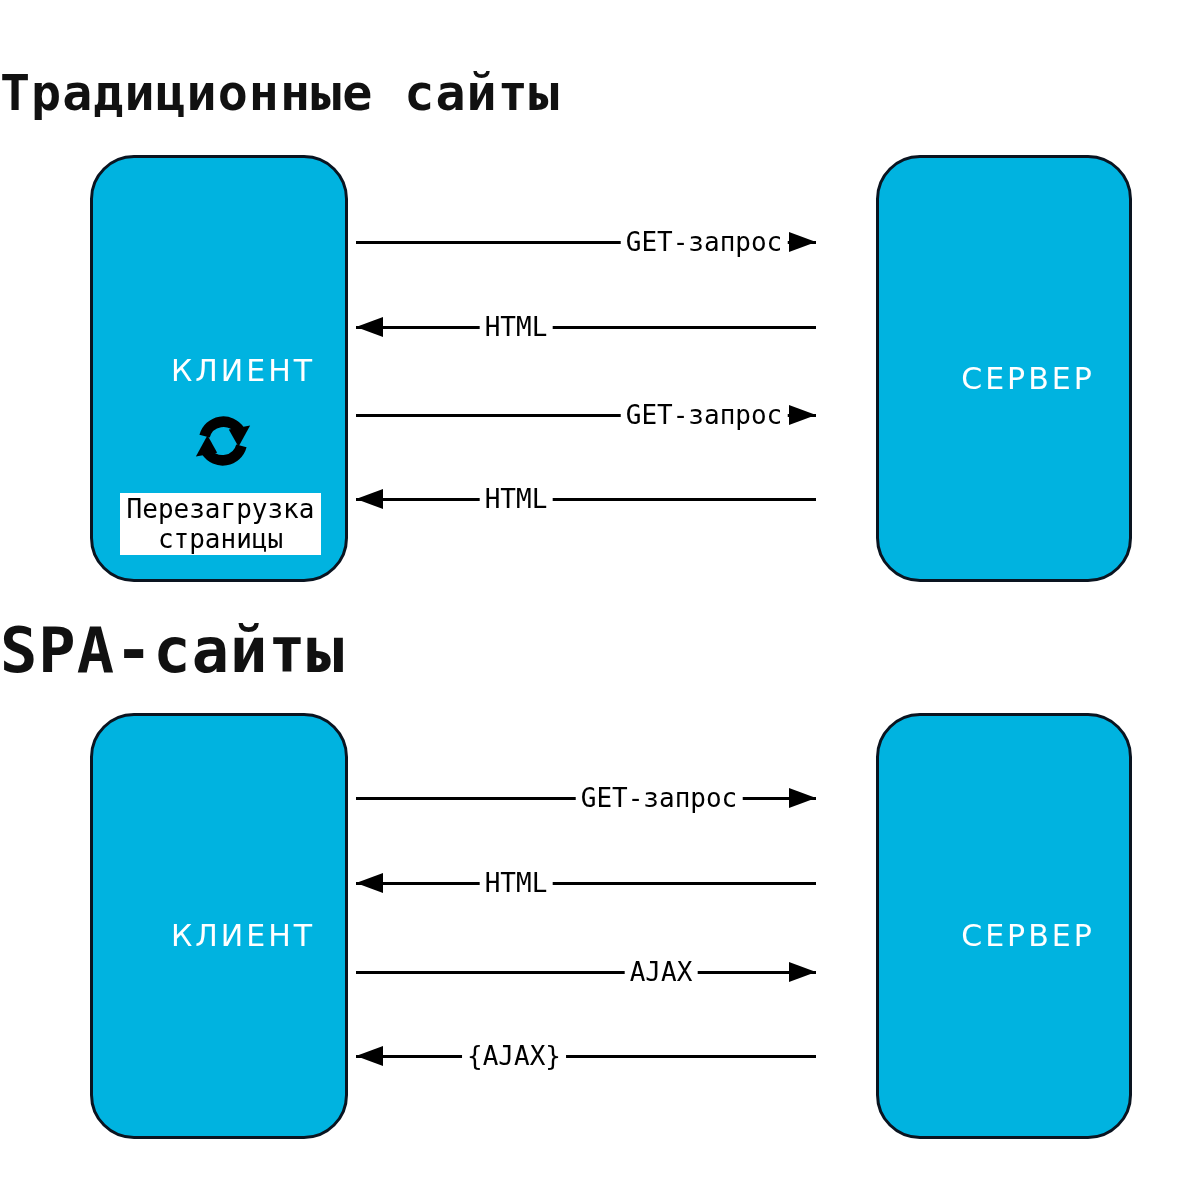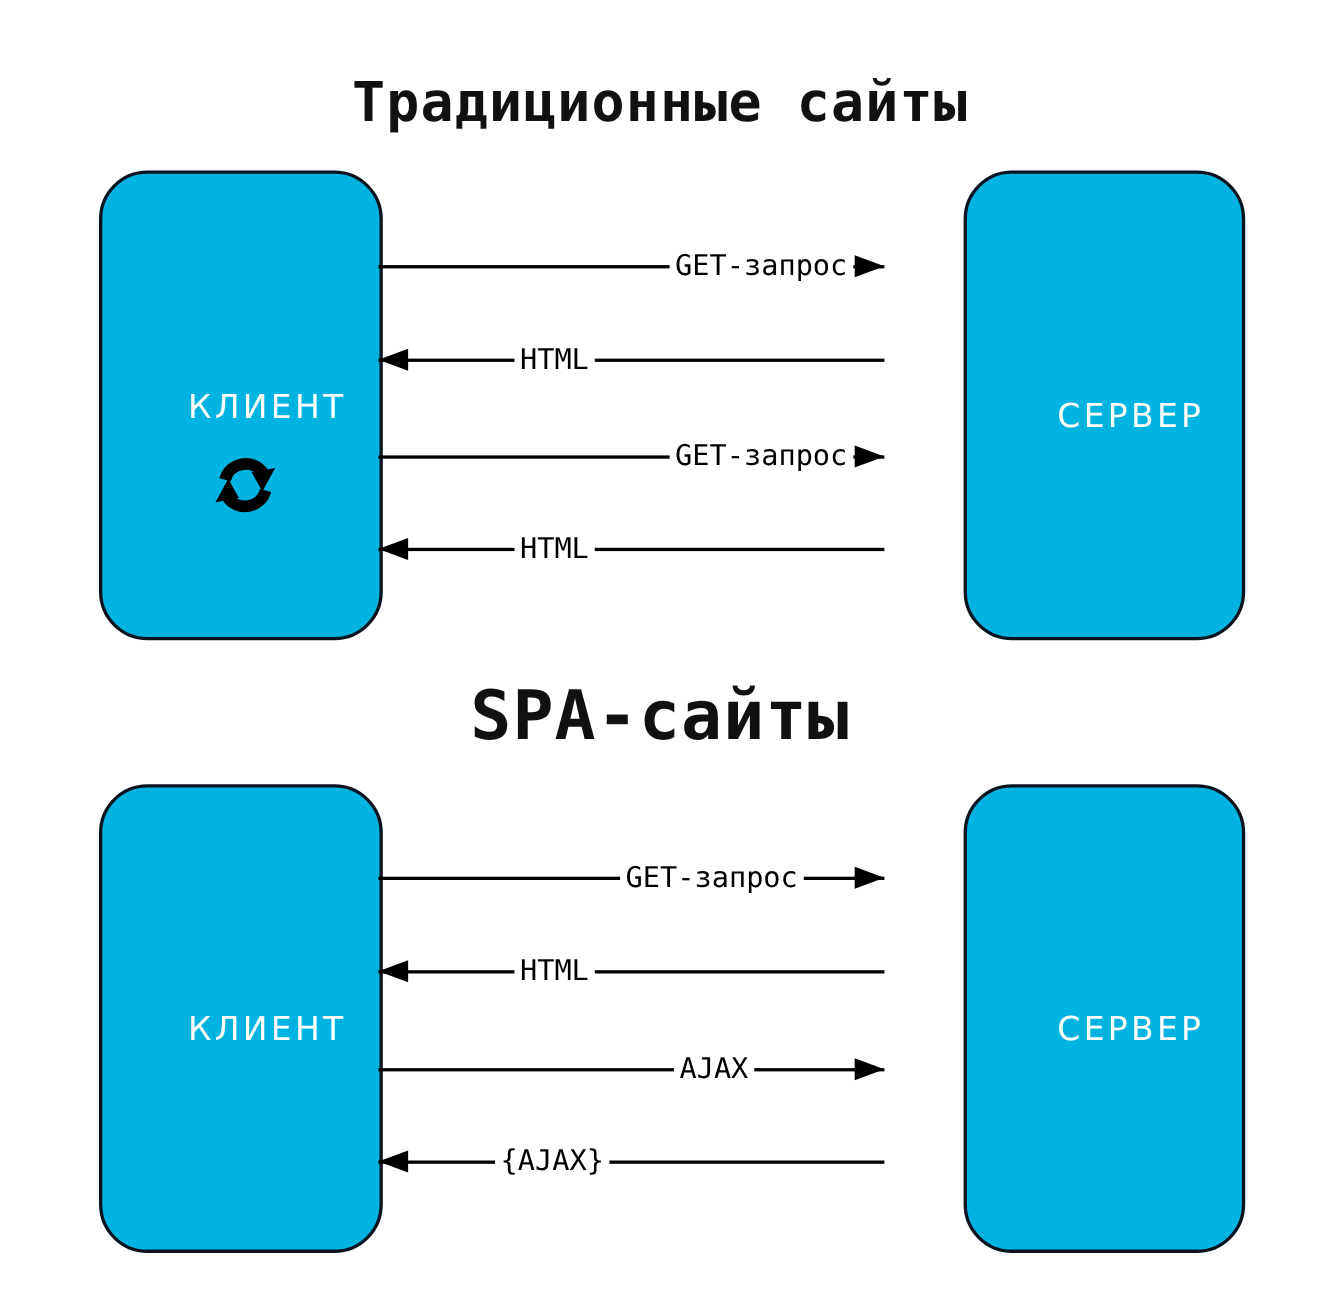--- a/index.html
+++ b/index.html
@@ -17,21 +17,21 @@
   .canvas{
     position:relative;
     width:1200px;height:1188px;
     background:var(--bg);
     overflow:hidden;
     font-family:"DejaVu Sans Mono", monospace;
   }
   .diagram-title{
     position:absolute;
     left:0;width:1200px;
-    text-align:center;
+    text-align:left;
     color:#111;
     font-family:"DejaVu Sans Mono", monospace;
     font-weight:bold;
     white-space:pre;
   }
   .title-traditional{top:64px;font-size:50px;letter-spacing:1px;}
   .title-spa{top:614px;font-size:62px;letter-spacing:1px;}
 
   .node{
     position:absolute;
@@ -69,21 +69,21 @@
     color:var(--note-text);
     font-family:"DejaVu Sans Mono", monospace;
     font-size:26px;
     line-height:30px;
     text-align:center;
     padding-top:1px;
   }
 
   .arrow{
     position:absolute;
-    left:344px;width:460px;height:40px;
+    left:356px;width:460px;height:40px;
     margin-top:-20px; 
   }
   .arrow .line{
     position:absolute;left:0;right:0;top:18.5px;height:3px;
     background:var(--arrow);
   }
   .arrow .head{
     position:absolute;top:10px;width:0;height:0;
     border-top:10px solid transparent;
     border-bottom:10px solid transparent;
@@ -124,20 +124,24 @@
   <div class="node node-t-client">
     <div class="node-label">КЛИЕНТ</div>
     <div class="refresh-wrap">
       <svg class="refresh-svg" viewBox="0 0 64 64" aria-hidden="true">
         <path d="M13 27 A 20 20 0 0 1 49 21" fill="none" stroke="#000" stroke-width="11"></path>
         <polygon points="38,20 60,16 48,38" fill="#000"></polygon>
         <path d="M51 37 A 20 20 0 0 1 15 43" fill="none" stroke="#000" stroke-width="11"></path>
         <polygon points="26,44 4,48 16,26" fill="#000"></polygon>
       </svg>
     </div>
+    <div class="reload-note">
+      <div>Перезагрузка</div>
+      <div>страницы</div>
+    </div>
   </div>
 
   <div class="node node-t-server">
     <div class="node-label node-label-centered">СЕРВЕР</div>
   </div>
 
   <div class="arrow dir-right arr-t1">
     <div class="line"></div>
     <div class="head"></div>
     <span class="arrow-label lx-get-top">GET-запрос</span>

